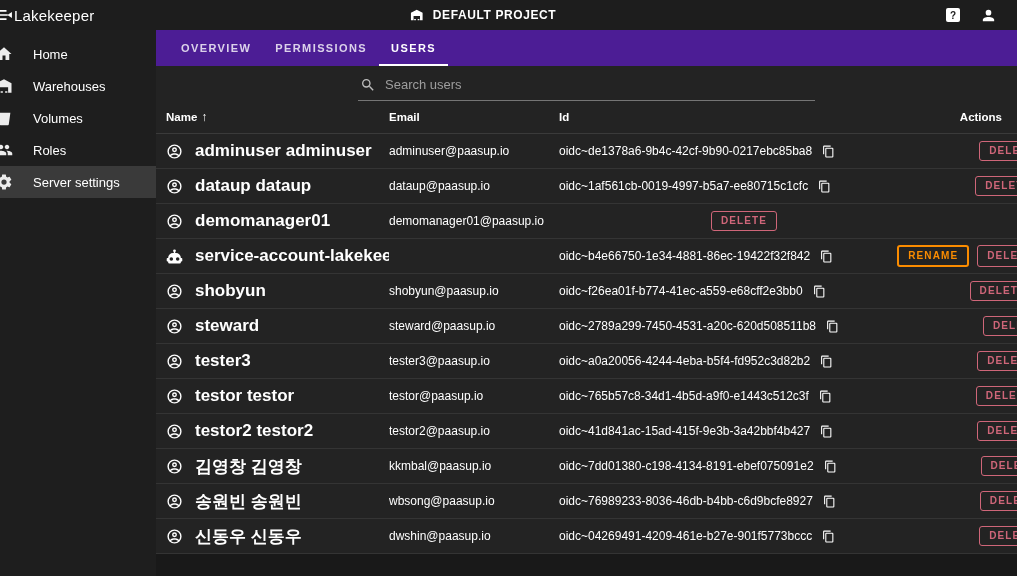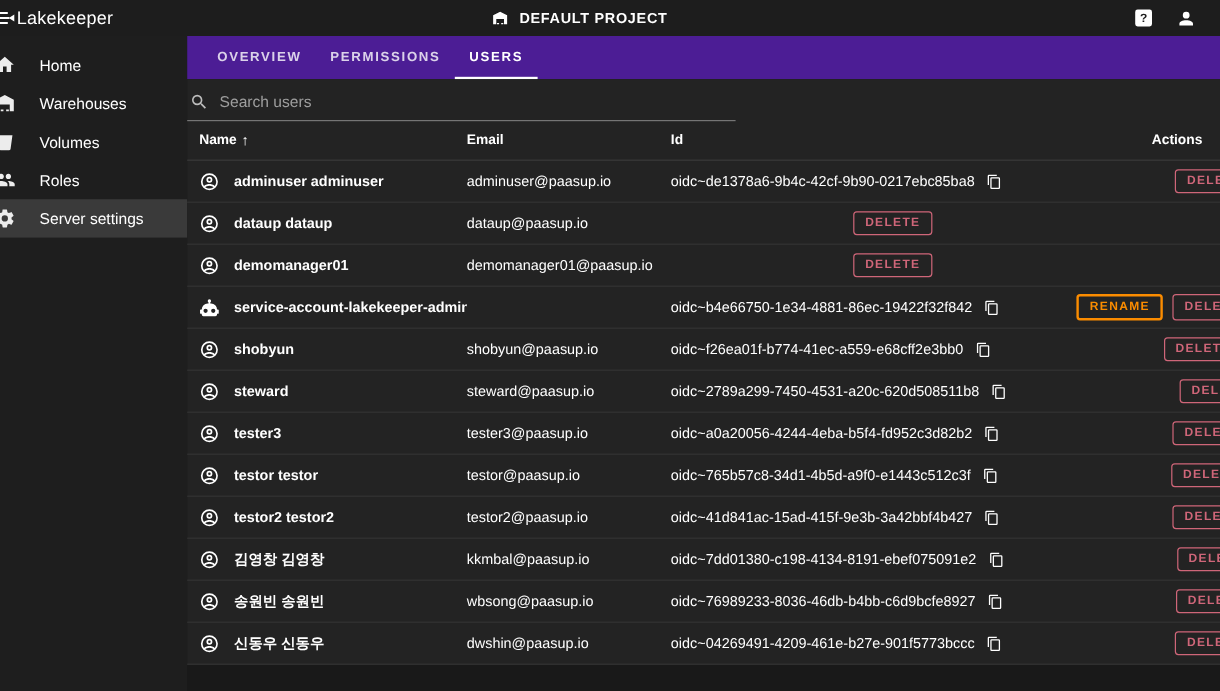--- a/index.html
+++ b/index.html
@@ -39,38 +39,38 @@
   .tabbar { height:36px; background:#4c1d95; display:flex; align-items:stretch; padding-left:13px; }
   .tab { display:flex; align-items:center; padding:0 12px; color:rgba(255,255,255,.8);
          font-size:11px; font-weight:bold; letter-spacing:1.4px; position:relative; cursor:pointer; }
   .tab.active { color:#fff; }
   .tab.active::after { content:""; position:absolute; left:0; right:0; bottom:0;
                        height:2px; background:#fff; }
 
   .card { position:absolute; left:0; top:36px; width:861px; min-height:487px; background:#232323; }
 
   
-  .search-row { height:35px; display:flex; justify-content:flex-start; align-items:flex-end; }
+  .search-row { height:35px; display:flex; justify-content:center; align-items:flex-end; }
   .search-field { width:457px; height:27px; display:flex; align-items:center; gap:9px;
                   border-bottom:1px solid #757575; padding:0 0 5px 2px; }
   .search-field svg { width:16px; height:16px; fill:#bdbdbd; flex:none; }
   .search-field input { background:transparent; border:none; outline:none; color:#fff;
                         font-size:13px; width:100%; font-family:inherit; }
   .search-field input::placeholder { color:#9e9e9e; opacity:1; }
 
   
   .thead, .trow { display:grid; grid-template-columns:233px 170px 1fr 225px; align-items:center; }
   .thead { height:33px; border-bottom:1px solid #3a3a3a; color:#fff;
            font-size:11.5px; font-weight:bold; }
   .h-name { padding-left:10px; display:flex; align-items:center; gap:4px; cursor:pointer; }
   .sort-arrow { font-size:12px; font-weight:bold; }
   .h-actions { text-align:right; padding-right:15px; }
   .trow { height:35px; border-bottom:1px solid #343434; }
   .c-name { padding-left:10px; display:flex; align-items:center; gap:12px;
-            color:#fff; font-size:12px; font-weight:bold; white-space:nowrap; overflow:hidden; }
+            color:#fff; font-size:17px; font-weight:bold; white-space:nowrap; overflow:hidden; }
   .avatar { width:17px; height:17px; flex:none; }
   .avatar svg { width:17px; height:17px; fill:#fff; }
   .c-email { color:#fff; font-size:12px; white-space:nowrap; }
   .c-id { display:flex; align-items:center; gap:10px; color:#fff; font-size:12px; white-space:nowrap; }
   .copy-btn { width:13px; height:13px; flex:none; cursor:pointer; }
   .copy-btn svg { width:13px; height:13px; fill:#fff; }
   .c-actions { display:flex; justify-content:flex-end; gap:8px; padding-right:15px; }
   .btn { background:transparent; font-family:inherit; font-size:10px; font-weight:bold;
          letter-spacing:1.1px; padding:3px 9px; border-radius:3px; cursor:pointer; line-height:1.2; }
   .btn-delete { color:#cf6679; border:1.5px solid #cf6679; }
@@ -183,20 +183,26 @@
   </div>
 
   <div class="trow">
     <div class="c-name">
       <span class="avatar"><svg viewBox="0 0 24 24">
                 <path d="M12 2A10 10 0 0 0 2 12a10 10 0 0 0 10 10 10 10 0 0 0 10-10A10 10 0 0 0 12 2M7.07 18.28c.43-.9 3.05-1.78 4.93-1.78s4.5.88 4.93 1.78A7.9 7.9 0 0 1 12 20c-1.86 0-3.57-.64-4.93-1.72m11.29-1.45c-1.43-1.74-4.9-2.33-6.36-2.33s-4.93.59-6.36 2.33A7.95 7.95 0 0 1 4 12a8 8 0 0 1 8-8 8 8 0 0 1 8 8c0 1.82-.62 3.5-1.64 4.83M12 6a3.5 3.5 0 0 0-3.5 3.5A3.5 3.5 0 0 0 12 13a3.5 3.5 0 0 0 3.5-3.5A3.5 3.5 0 0 0 12 6m0 5a1.5 1.5 0 0 1-1.5-1.5A1.5 1.5 0 0 1 12 8a1.5 1.5 0 0 1 1.5 1.5A1.5 1.5 0 0 1 12 11Z"></path>
               </svg></span>
       <span class="nm">dataup dataup</span>
     </div>
     <div class="c-email">dataup@paasup.io</div>
+    <div class="c-id">
+      <span>oidc~1af561cb-0019-4997-b5a7-ee80715c1cfc</span>
+      <span class="copy-btn"><svg viewBox="0 0 24 24">
+                <path d="M19 21H8V7h11m0-2H8a2 2 0 0 0-2 2v14a2 2 0 0 0 2 2h11a2 2 0 0 0 2-2V7a2 2 0 0 0-2-2m-3-4H4a2 2 0 0 0-2 2v14h2V3h12V1Z"></path>
+              </svg></span>
+    </div>
     <div class="c-actions">
             <button class="btn btn-delete">DELETE</button>
           </div>
   </div>
 
   <div class="trow">
     <div class="c-name">
       <span class="avatar"><svg viewBox="0 0 24 24">
                 <path d="M12 2A10 10 0 0 0 2 12a10 10 0 0 0 10 10 10 10 0 0 0 10-10A10 10 0 0 0 12 2M7.07 18.28c.43-.9 3.05-1.78 4.93-1.78s4.5.88 4.93 1.78A7.9 7.9 0 0 1 12 20c-1.86 0-3.57-.64-4.93-1.72m11.29-1.45c-1.43-1.74-4.9-2.33-6.36-2.33s-4.93.59-6.36 2.33A7.95 7.95 0 0 1 4 12a8 8 0 0 1 8-8 8 8 0 0 1 8 8c0 1.82-.62 3.5-1.64 4.83M12 6a3.5 3.5 0 0 0-3.5 3.5A3.5 3.5 0 0 0 12 13a3.5 3.5 0 0 0 3.5-3.5A3.5 3.5 0 0 0 12 6m0 5a1.5 1.5 0 0 1-1.5-1.5A1.5 1.5 0 0 1 12 8a1.5 1.5 0 0 1 1.5 1.5A1.5 1.5 0 0 1 12 11Z"></path>
               </svg></span>

